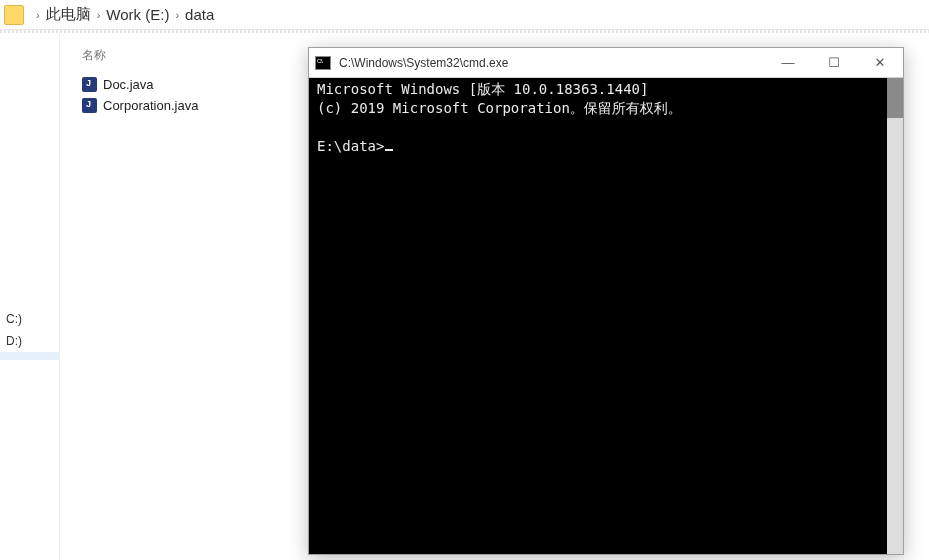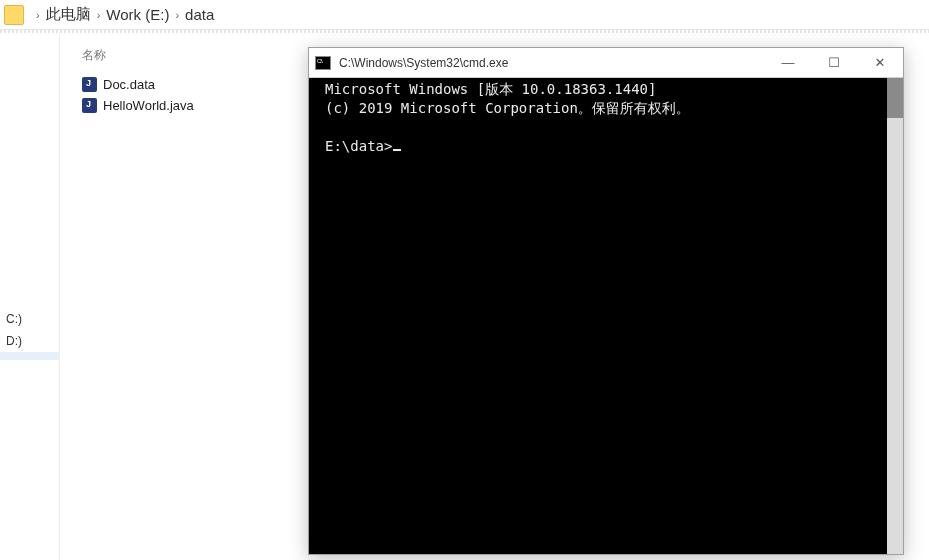--- a/index.html
+++ b/index.html
@@ -145,21 +145,21 @@
     flex:1;
     display:flex;
   }
   .cmd-body {
     flex: 1;
     background: #000;
     color: #eaeaea;
     font-family: "NSimSun","SimSun","Consolas",monospace;
     font-size: 14px;
     line-height: 1.35;
-    padding: 2px 16px;
+    padding: 2px 8px;
     white-space: pre;
   }
   .cmd-cursor {
     display:inline-block;
     width:8px; height:2px;
     background:#eaeaea;
     vertical-align: baseline;
     margin-left:1px;
   }
   .cmd-scroll {
@@ -193,25 +193,25 @@
     <div class="drive-list">
       <div class="drive-item">C:)</div>
       <div class="drive-item">D:)</div>
       <div class="drive-item sel"></div>
     </div>
   </div>
   <div class="filepane">
     <div class="col-header">名称</div>
     <div class="file-row">
       <span class="java-icon"></span>
-      <span>Doc.data</span>
+      <span>Doc.java</span>
     </div>
     <div class="file-row">
       <span class="java-icon"></span>
-      <span>HelloWorld.java</span>
+      <span>Corporation.java</span>
     </div>
   </div>
 </div>
 
 <div class="cmd-window">
   <div class="cmd-titlebar">
     <span class="cmd-icon"></span>
     <span class="cmd-title">C:\Windows\System32\cmd.exe</span>
     <div class="win-btns">
       <div class="win-btn">—</div>

